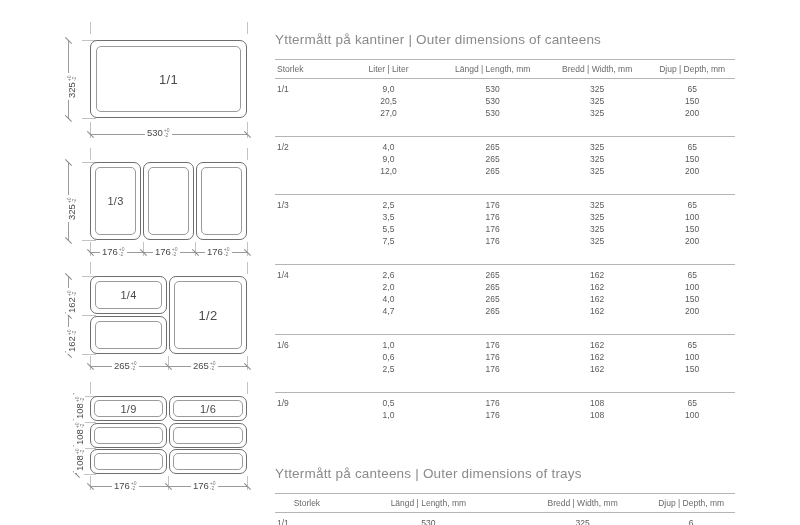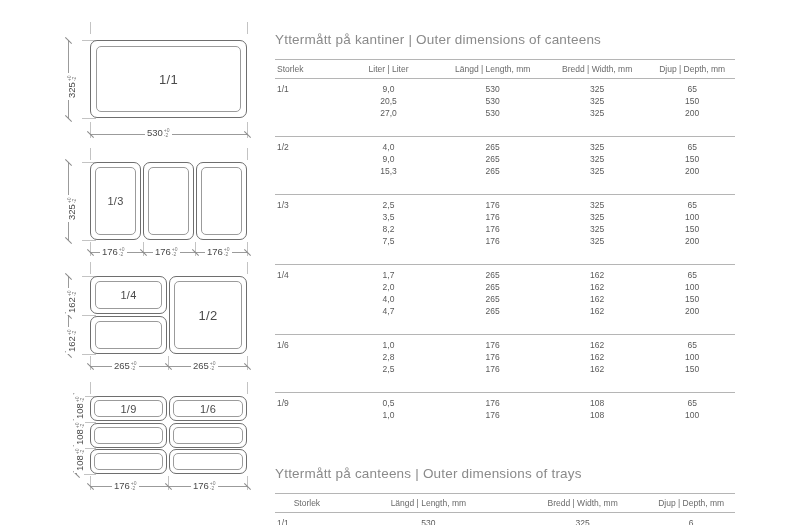--- a/index.html
+++ b/index.html
@@ -433,21 +433,21 @@
       </tr>
       <tr>
         <td class="col-size"></td>
         <td>9,0</td>
         <td>265</td>
         <td>325</td>
         <td>150</td>
       </tr>
       <tr class="group-end">
         <td class="col-size"></td>
-        <td>15,3</td>
+        <td>12,0</td>
         <td>265</td>
         <td>325</td>
         <td>200</td>
       </tr>
 
       <tr class="group-start">
         <td class="col-size">1/3</td>
         <td>2,5</td>
         <td>176</td>
         <td>325</td>
@@ -455,36 +455,36 @@
       </tr>
       <tr>
         <td class="col-size"></td>
         <td>3,5</td>
         <td>176</td>
         <td>325</td>
         <td>100</td>
       </tr>
       <tr>
         <td class="col-size"></td>
-        <td>8,2</td>
+        <td>5,5</td>
         <td>176</td>
         <td>325</td>
         <td>150</td>
       </tr>
       <tr class="group-end">
         <td class="col-size"></td>
         <td>7,5</td>
         <td>176</td>
         <td>325</td>
         <td>200</td>
       </tr>
 
       <tr class="group-start">
         <td class="col-size">1/4</td>
-        <td>1,7</td>
+        <td>2,6</td>
         <td>265</td>
         <td>162</td>
         <td>65</td>
       </tr>
       <tr>
         <td class="col-size"></td>
         <td>2,0</td>
         <td>265</td>
         <td>162</td>
         <td>100</td>
@@ -506,21 +506,21 @@
 
       <tr class="group-start">
         <td class="col-size">1/6</td>
         <td>1,0</td>
         <td>176</td>
         <td>162</td>
         <td>65</td>
       </tr>
       <tr>
         <td class="col-size"></td>
-        <td>2,8</td>
+        <td>0,6</td>
         <td>176</td>
         <td>162</td>
         <td>100</td>
       </tr>
       <tr class="group-end">
         <td class="col-size"></td>
         <td>2,5</td>
         <td>176</td>
         <td>162</td>
         <td>150</td>

